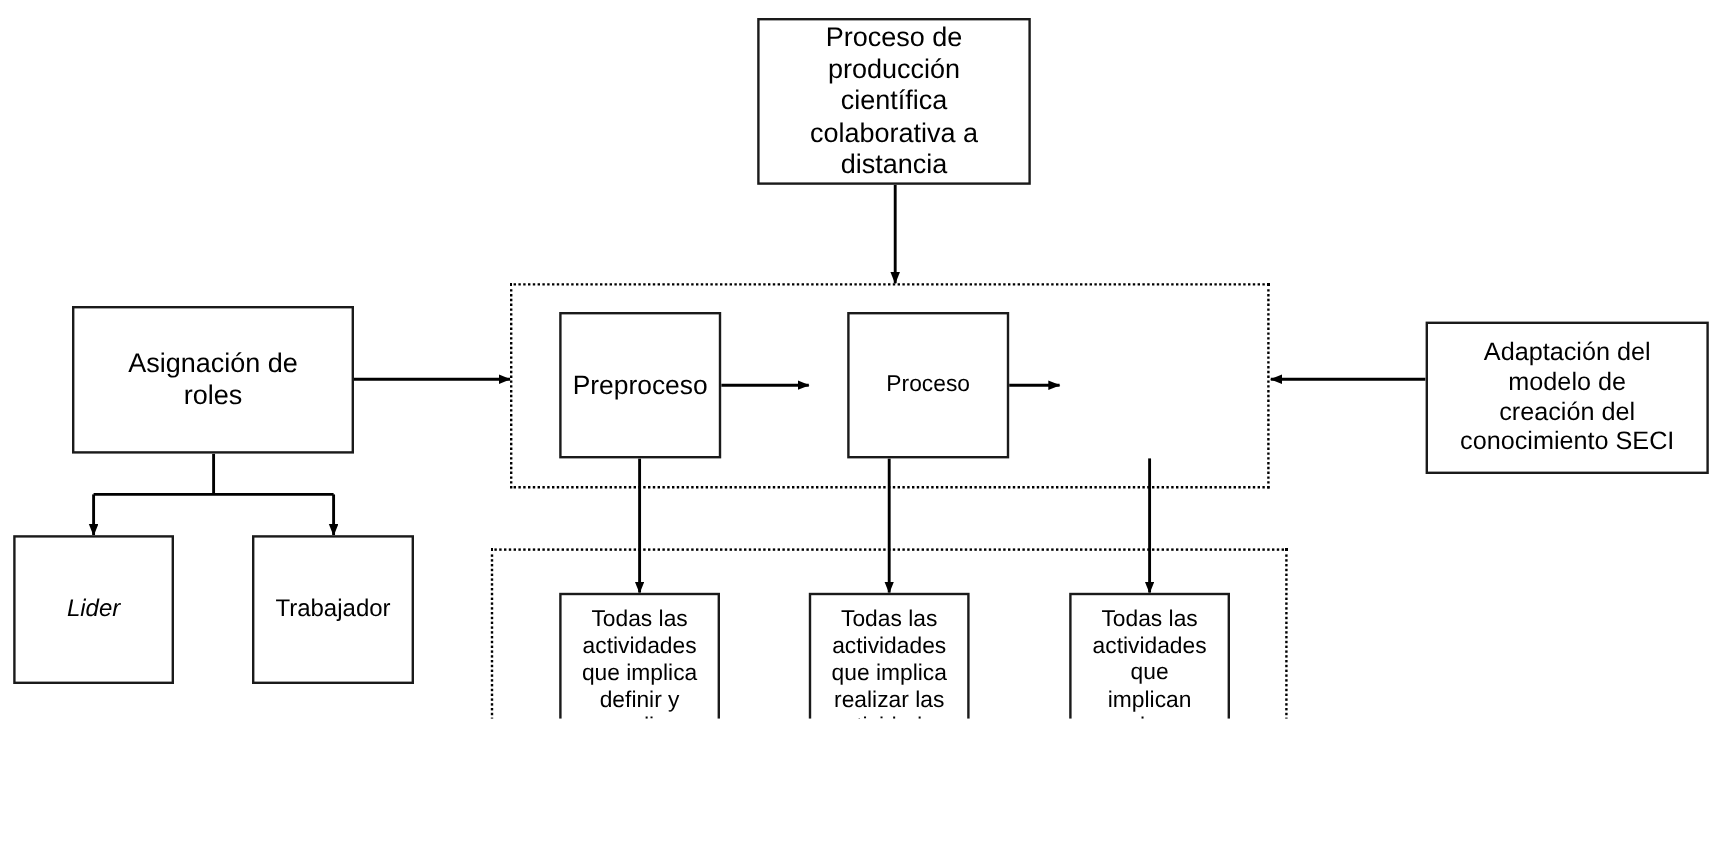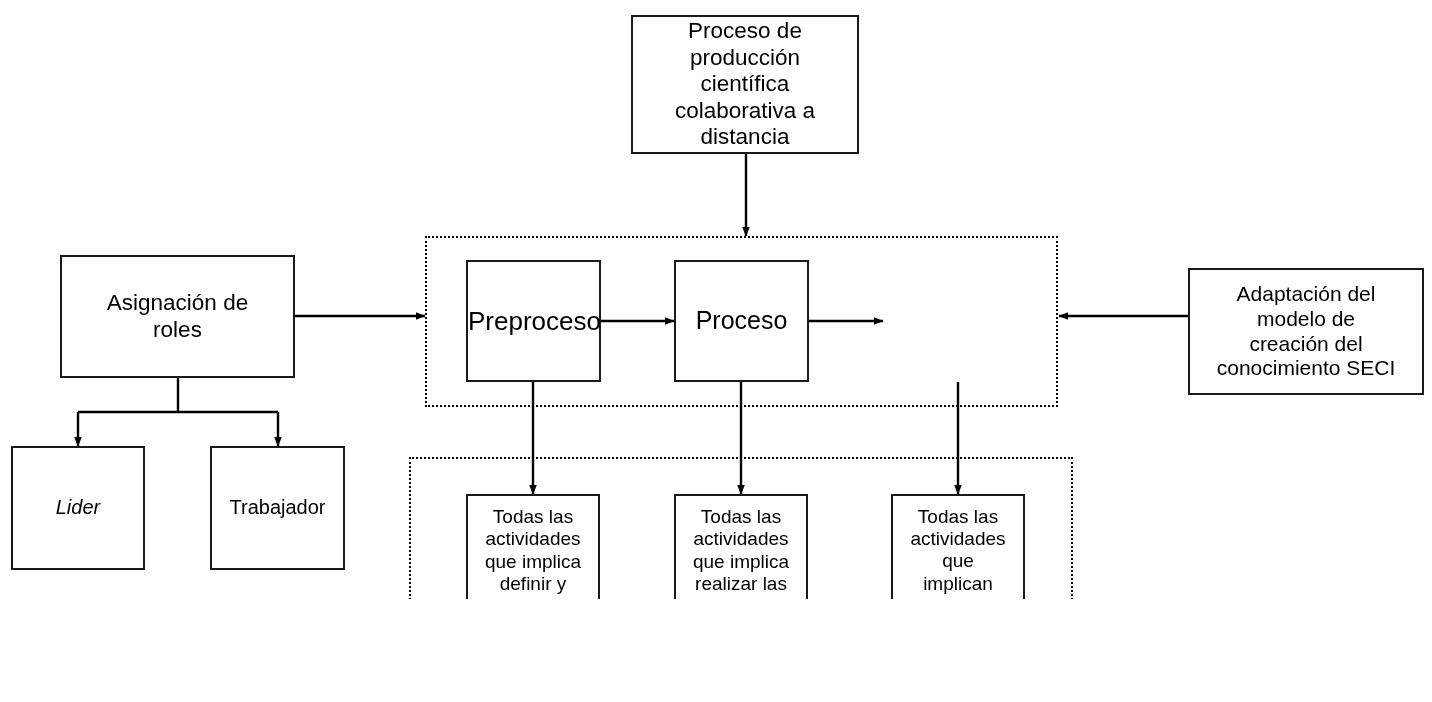--- a/index.html
+++ b/index.html
@@ -49,22 +49,22 @@
     border: 2px dotted #000000;
     background: transparent;
   }
   
   #box-top            { left: 631px;  top: 15px;   width: 228px; height: 139px; font-size: 22.5px; }
   #box-roles          { left: 60px;   top: 255px;  width: 235px; height: 123px; font-size: 22.5px; }
   #box-lider          { left: 11px;   top: 446px;  width: 134px; height: 124px; font-size: 20px; font-style: italic;  }
   #box-trabajador     { left: 210px;  top: 446px;  width: 135px; height: 124px; font-size: 20px;  }
   #box-seci           { left: 1188px; top: 268px;  width: 236px; height: 127px; font-size: 21px;  }
 
-  #box-preproceso     { left: 466px;  top: 260px;  width: 135px; height: 122px; font-size: 26px; }
-  #box-proceso        { left: 674px;  top: 260px;  width: 135px; height: 122px; font-size: 25px; }
+  #box-preproceso     { left: 466px;  top: 260px;  width: 135px; height: 122px; font-size: 22px; }
+  #box-proceso        { left: 706px;  top: 260px;  width: 135px; height: 122px; font-size: 19px; }
   #box-postproceso    { left: 883px;  top: 260px;  width: 135px; height: 122px; font-size: 22.5px; }
 
   #box-preproceso .node-inner,
   #box-postproceso .node-inner { white-space: nowrap; }
 
   #box-act1           { left: 466px;  top: 494px;  width: 134px; height: 158px; font-size: 19px; }
   #box-act2           { left: 674px;  top: 494px;  width: 134px; height: 158px; font-size: 19px; }
   #box-act3           { left: 891px;  top: 494px;  width: 134px; height: 180px; font-size: 19px; }
 
   #group-process      { left: 425px;  top: 236px;  width: 633px; height: 171px; }

